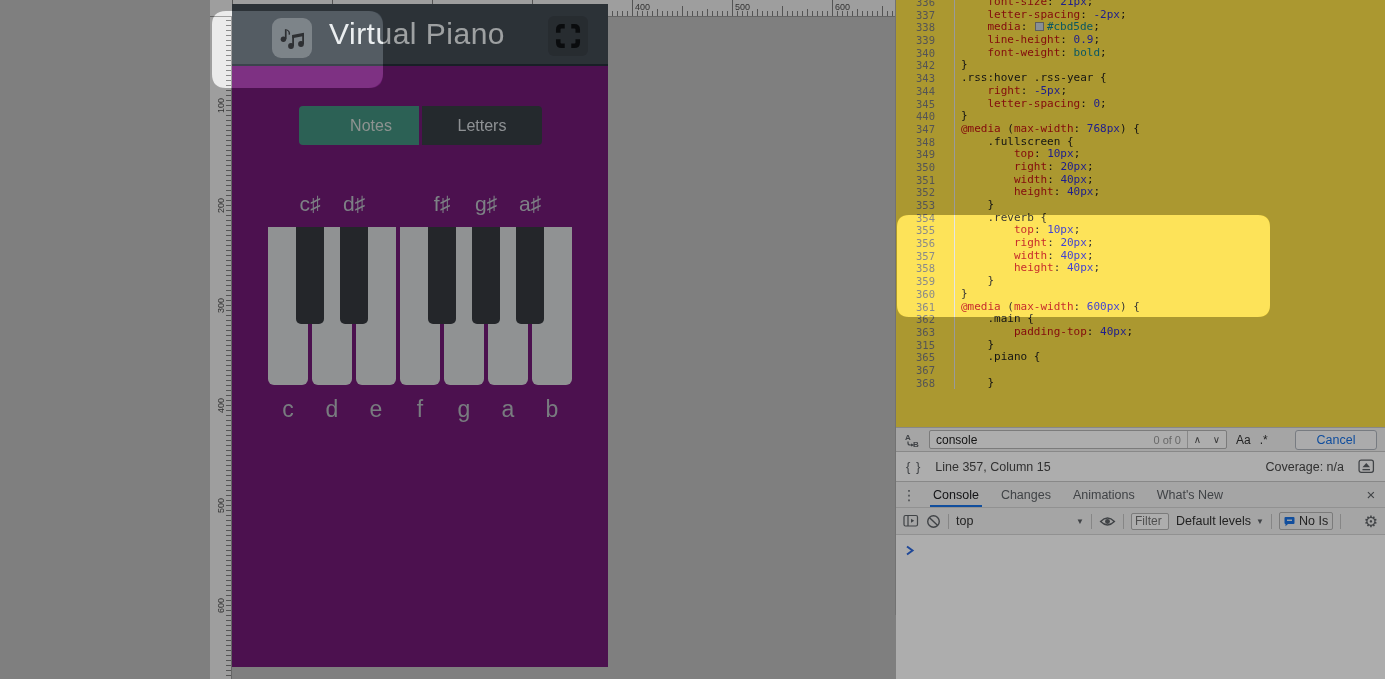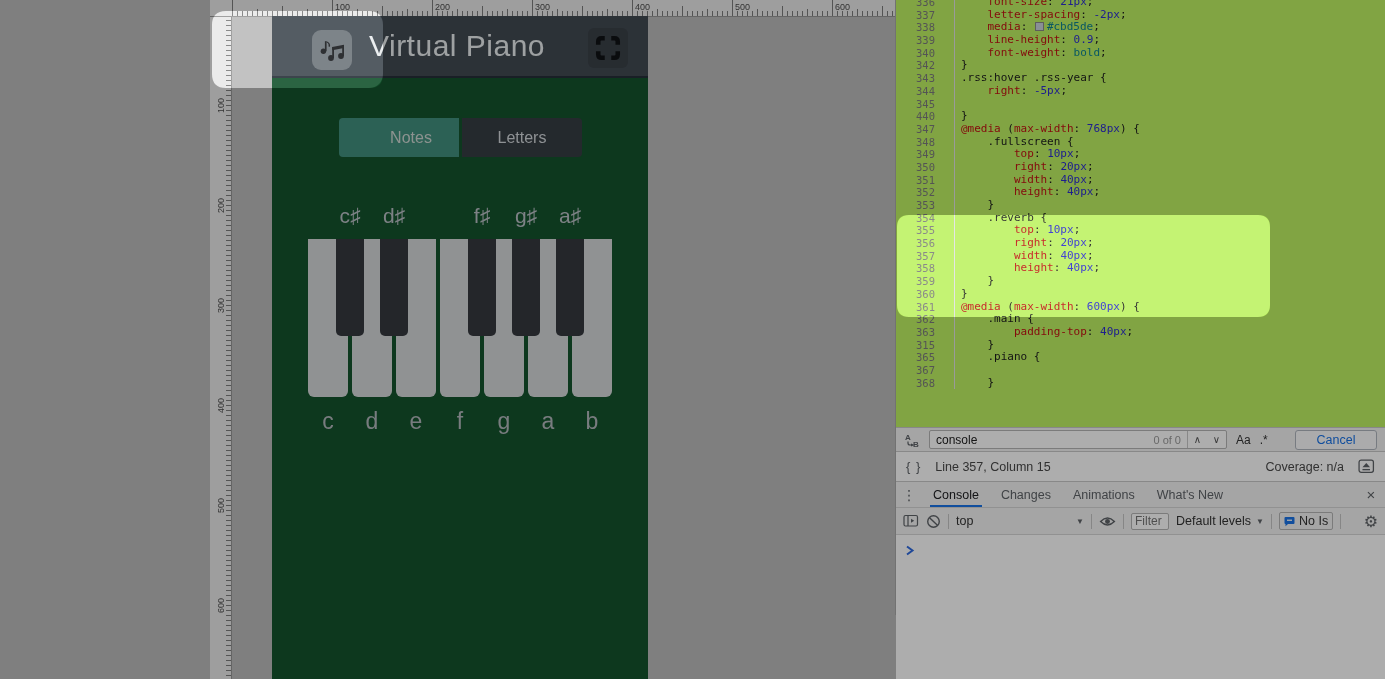--- a/index.html
+++ b/index.html
@@ -11,41 +11,41 @@
   .ruler{position:absolute;background:#e9e9e9;}
   #ruler-corner{left:210px;top:0;width:22px;height:17px;border-right:1px solid #969696;border-bottom:1px solid #969696;}
   #ruler-top{left:210px;top:0;width:685px;height:17px;border-bottom:1px solid #969696;}
   #ruler-left{left:210px;top:17px;width:22px;height:662px;border-right:1px solid #969696;}
   .tick-v{position:absolute;bottom:0;width:1px;background:#7d7d7d;}
   .tick-h{position:absolute;right:0;height:1px;background:#7d7d7d;}
   .rlab{position:absolute;font-size:9px;color:#4d4d4d;line-height:10px;}
   .rlab-left{width:30px;transform:rotate(-90deg);}
 
   
-  #app{position:absolute;left:232px;top:16px;width:376px;height:663px;background:#14532d;margin-left:40px;}
+  #app{position:absolute;left:232px;top:4px;width:376px;height:663px;background:#701a75;}
   #app-header{position:relative;height:62px;background:#414a52;border-bottom:2px solid #262f38;}
   #logo-box{position:absolute;left:40px;top:14px;width:40px;height:40px;border-radius:9px;background:#6f767c;
             display:flex;align-items:center;justify-content:center;}
   #app-title{position:absolute;left:97px;top:13px;font-size:30px;font-weight:300;color:#e9edef;letter-spacing:.5px;}
   #fullscreen-btn{position:absolute;right:20px;top:12px;width:40px;height:40px;border-radius:6px;background:#3a4147;
             display:flex;align-items:center;justify-content:center;}
   #toggle-row{position:absolute;left:67px;top:102px;display:flex;gap:3px;}
   .toggle-btn{width:120px;height:39px;display:flex;align-items:center;justify-content:center;font-size:16px;}
   #notes-btn{background:#42907e;color:#cfd8d4;border-radius:4px 0 0 4px;padding-left:24px;}
   #letters-btn{background:#363d43;color:#d1d6da;border-radius:0 4px 4px 0;}
   #sharps-row{position:absolute;left:36px;top:188px;width:304px;height:28px;}
   .sharp-label{position:absolute;width:40px;text-align:center;font-size:21px;color:#b9bfc5;}
   #keyboard{position:absolute;left:36px;top:223px;width:304px;height:158px;}
   .white-key{position:absolute;top:0;width:40px;height:158px;background:#d5d7d9;border-radius:0 0 6px 6px;}
   .black-key{position:absolute;top:0;width:28px;height:97px;background:#35393e;border-radius:0 0 5px 5px;}
   #letters-row{position:absolute;left:36px;top:392px;width:304px;height:28px;}
   .letter-label{position:absolute;width:40px;text-align:center;font-size:23px;color:#b2b7bc;}
 
   
-  #devtools{position:absolute;left:895px;top:0;width:490px;height:615px;background:#bef264;border-left:1px solid #a8a8a8;}
+  #devtools{position:absolute;left:895px;top:0;width:490px;height:615px;background:#fde047;border-left:1px solid #a8a8a8;}
   #editor{position:absolute;left:0;top:0;width:100%;height:427px;overflow:hidden;}
   #code-lines{margin-top:-4px;font-family:"DejaVu Sans Mono",monospace;font-size:11px;}
   .code-line{display:flex;height:12.7px;line-height:12.7px;white-space:pre;}
   .ln{flex:0 0 59px;text-align:right;padding-right:19px;color:#7d7d7d;font-size:10.5px;border-right:1px solid #e3e3e3;}
   .lc{flex:1;}
   .tk-t{color:#1c1c1c}.tk-p{color:#c21414}.tk-v{color:#2d2dd0}.tk-k{color:#0f8291}
   .swatch{display:inline-block;width:9px;height:9px;background:#cbd5de;border:1px solid #8a8a8a;margin:0 3px -1px 1px;}
 
   #find-bar{position:absolute;left:0;top:427px;width:100%;height:25px;background:#f3f3f3;
             border-top:1px solid #c9c9c9;border-bottom:1px solid #c9c9c9;
@@ -440,21 +440,21 @@
     <div id="editor">
       <div id="code-lines">
           <div class="code-line"><span class="ln">336</span><span class="lc" style="padding-left: 32.5px;"><span class="tk-p">font-size</span><span class="tk-t">: </span><span class="tk-v">21px</span><span class="tk-t">;</span></span></div>
           <div class="code-line"><span class="ln">337</span><span class="lc" style="padding-left: 32.5px;"><span class="tk-p">letter-spacing</span><span class="tk-t">: </span><span class="tk-v">-2px</span><span class="tk-t">;</span></span></div>
           <div class="code-line"><span class="ln">338</span><span class="lc" style="padding-left: 32.5px;"><span class="tk-p">media</span><span class="tk-t">: </span><span class="swatch" style="background: rgb(203, 213, 222);"></span><span class="tk-k">#cbd5de</span><span class="tk-t">;</span></span></div>
           <div class="code-line"><span class="ln">339</span><span class="lc" style="padding-left: 32.5px;"><span class="tk-p">line-height</span><span class="tk-t">: </span><span class="tk-v">0.9</span><span class="tk-t">;</span></span></div>
           <div class="code-line"><span class="ln">340</span><span class="lc" style="padding-left: 32.5px;"><span class="tk-p">font-weight</span><span class="tk-t">: </span><span class="tk-k">bold</span><span class="tk-t">;</span></span></div>
           <div class="code-line"><span class="ln">342</span><span class="lc" style="padding-left: 6px;"><span class="tk-t">}</span></span></div>
           <div class="code-line"><span class="ln">343</span><span class="lc" style="padding-left: 6px;"><span class="tk-t">.rss:hover .rss-year {</span></span></div>
           <div class="code-line"><span class="ln">344</span><span class="lc" style="padding-left: 32.5px;"><span class="tk-p">right</span><span class="tk-t">: </span><span class="tk-v">-5px</span><span class="tk-t">;</span></span></div>
-          <div class="code-line"><span class="ln">345</span></div>
+          <div class="code-line"><span class="ln">345</span><span class="lc" style="padding-left: 32.5px;"><span class="tk-p">letter-spacing</span><span class="tk-t">: </span><span class="tk-v">0</span><span class="tk-t">;</span></span></div>
           <div class="code-line"><span class="ln">440</span><span class="lc" style="padding-left: 6px;"><span class="tk-t">}</span></span></div>
           <div class="code-line"><span class="ln">347</span><span class="lc" style="padding-left: 6px;"><span class="tk-p">@media</span><span class="tk-t"> (</span><span class="tk-p">max-width</span><span class="tk-t">: </span><span class="tk-v">768px</span><span class="tk-t">) {</span></span></div>
           <div class="code-line"><span class="ln">348</span><span class="lc" style="padding-left: 32.5px;"><span class="tk-t">.fullscreen {</span></span></div>
           <div class="code-line"><span class="ln">349</span><span class="lc" style="padding-left: 59px;"><span class="tk-p">top</span><span class="tk-t">: </span><span class="tk-v">10px</span><span class="tk-t">;</span></span></div>
           <div class="code-line"><span class="ln">350</span><span class="lc" style="padding-left: 59px;"><span class="tk-p">right</span><span class="tk-t">: </span><span class="tk-v">20px</span><span class="tk-t">;</span></span></div>
           <div class="code-line"><span class="ln">351</span><span class="lc" style="padding-left: 59px;"><span class="tk-p">width</span><span class="tk-t">: </span><span class="tk-v">40px</span><span class="tk-t">;</span></span></div>
           <div class="code-line"><span class="ln">352</span><span class="lc" style="padding-left: 59px;"><span class="tk-p">height</span><span class="tk-t">: </span><span class="tk-v">40px</span><span class="tk-t">;</span></span></div>
           <div class="code-line"><span class="ln">353</span><span class="lc" style="padding-left: 32.5px;"><span class="tk-t">}</span></span></div>
           <div class="code-line"><span class="ln">354</span><span class="lc" style="padding-left: 32.5px;"><span class="tk-t">.reverb {</span></span></div>
           <div class="code-line"><span class="ln">355</span><span class="lc" style="padding-left: 59px;"><span class="tk-p">top</span><span class="tk-t">: </span><span class="tk-v">10px</span><span class="tk-t">;</span></span></div>

